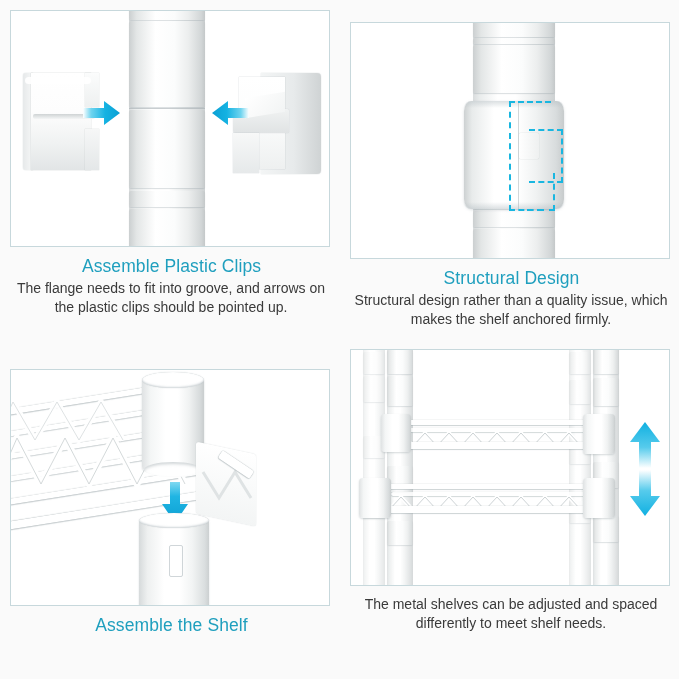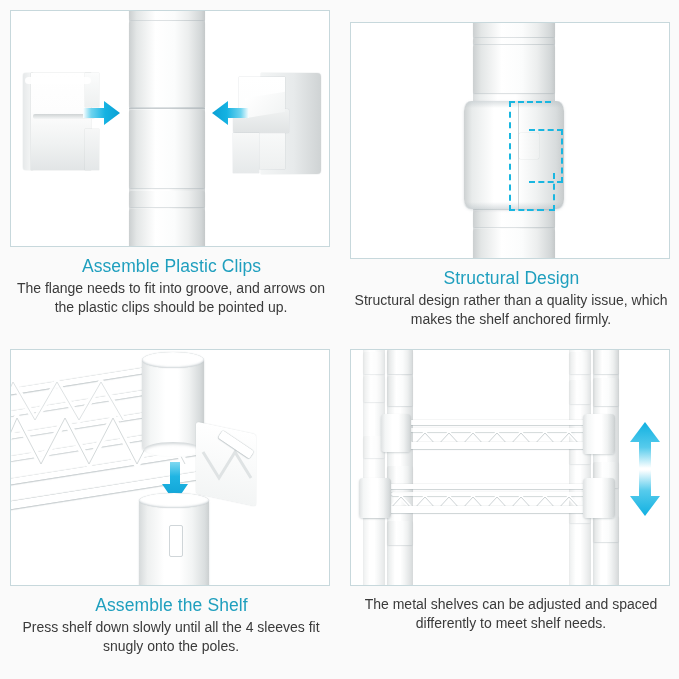--- a/index.html
+++ b/index.html
@@ -20,21 +20,21 @@
     height: 679px;
     background: #fafafa;
   }
   
   .step {
     position: absolute;
     width: 320px;
   }
   .step-tl { left: 10px;  top: 10px; }
   .step-tr { left: 350px; top: 10px; margin-top: 12px; }
-  .step-bl { left: 10px;  top: 349px; }
+  .step-bl { left: 10px;  top: 369px; }
   .step-br { left: 350px; top: 349px; }
 
   .figure {
     position: relative;
     width: 318px;
     height: 235px;
     border: 1px solid #c7d8dc;
     background: #ffffff;
     overflow: hidden;
     box-sizing: content-box;
@@ -317,21 +317,20 @@
                     #f2f4f4 76%, #dadedf 94%, #ccd0d1 100%);
                   border-radius:5px 5px 0 0;
                   box-shadow:0 1px 2px rgba(150,160,165,.35);"></div>
       <div class="ellipse-top" style="left:128px; top:143px; width:70px; height:15px;"></div>
       <div style="position:absolute; left:158px; top:175px; width:12px; height:30px;
                   border:1px solid rgba(170,180,185,.55); border-radius:2px;"></div>
     </div>
 
     <div class="caption">
       <h3>Assemble the Shelf</h3>
-      <p>Press shelf down slowly until all the 4 sleeves  fit snugly onto the poles.</p>
     </div>
   </div>
 
   <div class="step step-br">
     <div class="figure">
 
       <div class="pole" style="left:12px; top:-4px; width:22px; height:244px; opacity:.55;">
         <div class="band" style="top:6px;   height:22px;"></div>
         <div class="band" style="top:30px;  height:26px;"></div>
         <div class="band" style="top:90px;  height:22px;"></div>

